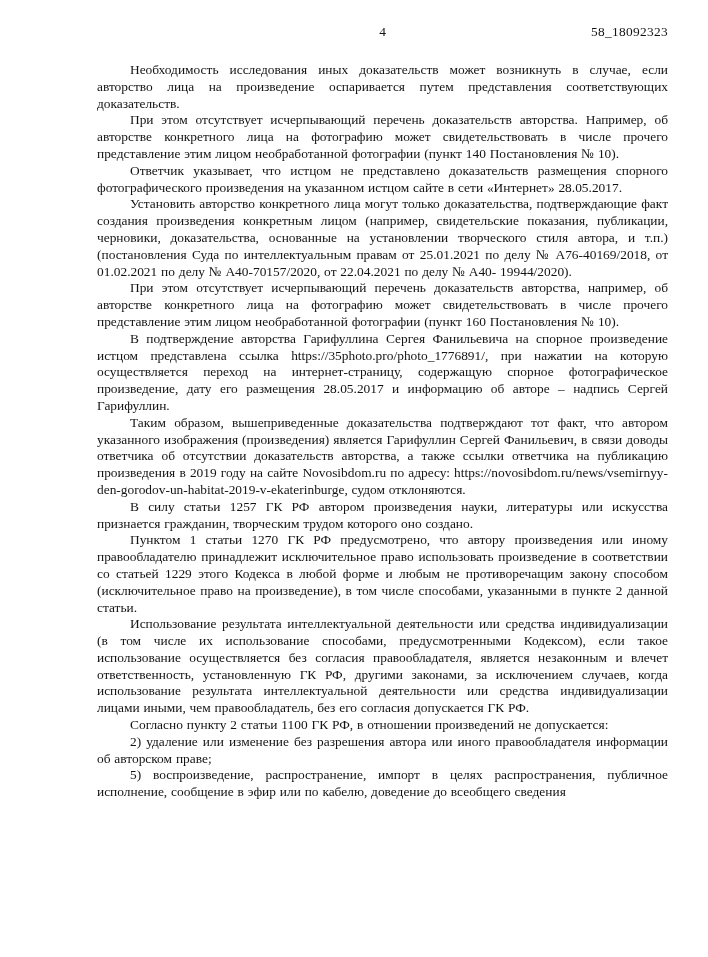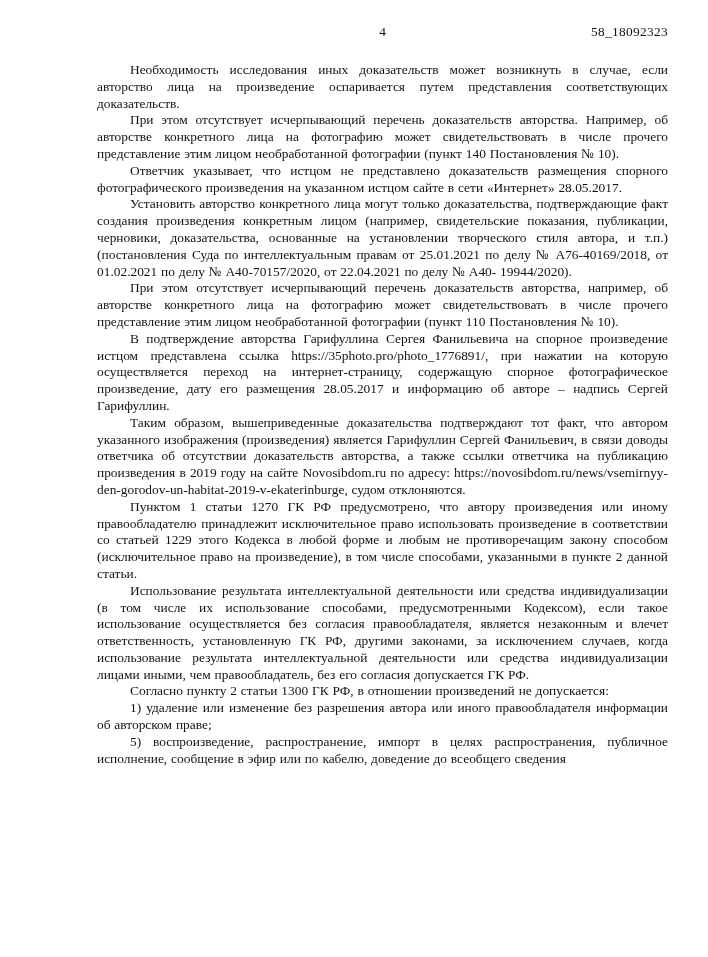--- a/index.html
+++ b/index.html
@@ -51,22 +51,23 @@
 <div class="page">
   <div class="page-header">
     <span class="page-number">4</span>
     <span class="document-number">58_18092323</span>
   </div>
   <div class="body-text">
     <p>Необходимость исследования иных доказательств может возникнуть в случае, если авторство лица на произведение оспаривается путем представления соответствующих доказательств.</p>
     <p>При этом отсутствует исчерпывающий перечень доказательств авторства. Например, об авторстве конкретного лица на фотографию может свидетельствовать в числе прочего представление этим лицом необработанной фотографии (пункт 140 Постановления № 10).</p>
     <p>Ответчик указывает, что истцом не представлено доказательств размещения спорного фотографического произведения на указанном истцом сайте в сети «Интернет» 28.05.2017.</p>
     <p>Установить авторство конкретного лица могут только доказательства, подтверждающие факт создания произведения конкретным лицом (например, свидетельские показания, публикации, черновики, доказательства, основанные на установлении творческого стиля автора, и т.п.) (постановления Суда по интеллектуальным правам от 25.01.2021 по делу № А76-40169/2018, от 01.02.2021 по делу № А40-70157/2020, от 22.04.2021 по делу № А40- 19944/2020).</p>
-    <p>При этом отсутствует исчерпывающий перечень доказательств авторства, например, об авторстве конкретного лица на фотографию может свидетельствовать в числе прочего представление этим лицом необработанной фотографии (пункт 110 Постановления № 10).</p>
+    <p>При этом отсутствует исчерпывающий перечень доказательств авторства, например, об авторстве конкретного лица на фотографию может свидетельствовать в числе прочего представление этим лицом необработанной фотографии (пункт 160 Постановления № 10).</p>
     <p>В подтверждение авторства Гарифуллина Сергея Фанильевича на спорное произведение истцом представлена ссылка https://35photo.pro/photo_1776891/, при нажатии на которую осуществляется переход на интернет-страницу, содержащую спорное фотографическое произведение, дату его размещения 28.05.2017 и информацию об авторе – надпись Сергей Гарифуллин.</p>
     <p>Таким образом, вышеприведенные доказательства подтверждают тот факт, что автором указанного изображения (произведения) является Гарифуллин Сергей Фанильевич, в связи доводы ответчика об отсутствии доказательств авторства, а также ссылки ответчика на публикацию произведения в 2019 году на сайте Novosibdom.ru по адресу: https://novosibdom.ru/news/vsemirnyy-den-gorodov-un-habitat-2019-v-ekaterinburge, судом отклоняются.</p>
+    <p>В силу статьи 1257 ГК РФ автором произведения науки, литературы или искусства признается гражданин, творческим трудом которого оно создано.</p>
     <p>Пунктом 1 статьи 1270 ГК РФ предусмотрено, что автору произведения или иному правообладателю принадлежит исключительное право использовать произведение в соответствии со статьей 1229 этого Кодекса в любой форме и любым не противоречащим закону способом (исключительное право на произведение), в том числе способами, указанными в пункте 2 данной статьи.</p>
     <p>Использование результата интеллектуальной деятельности или средства индивидуализации (в том числе их использование способами, предусмотренными Кодексом), если такое использование осуществляется без согласия правообладателя, является незаконным и влечет ответственность, установленную ГК РФ, другими законами, за исключением случаев, когда использование результата интеллектуальной деятельности или средства индивидуализации лицами иными, чем правообладатель, без его согласия допускается ГК РФ.</p>
-    <p>Согласно пункту 2 статьи 1300 ГК РФ, в отношении произведений не допускается:</p>
-    <p>1) удаление или изменение без разрешения автора или иного правообладателя информации об авторском праве;</p>
+    <p>Согласно пункту 2 статьи 1100 ГК РФ, в отношении произведений не допускается:</p>
+    <p>2) удаление или изменение без разрешения автора или иного правообладателя информации об авторском праве;</p>
     <p>5) воспроизведение, распространение, импорт в целях распространения, публичное исполнение, сообщение в эфир или по кабелю, доведение до всеобщего сведения</p>
   </div>
 </div>
 
 </body></html>

